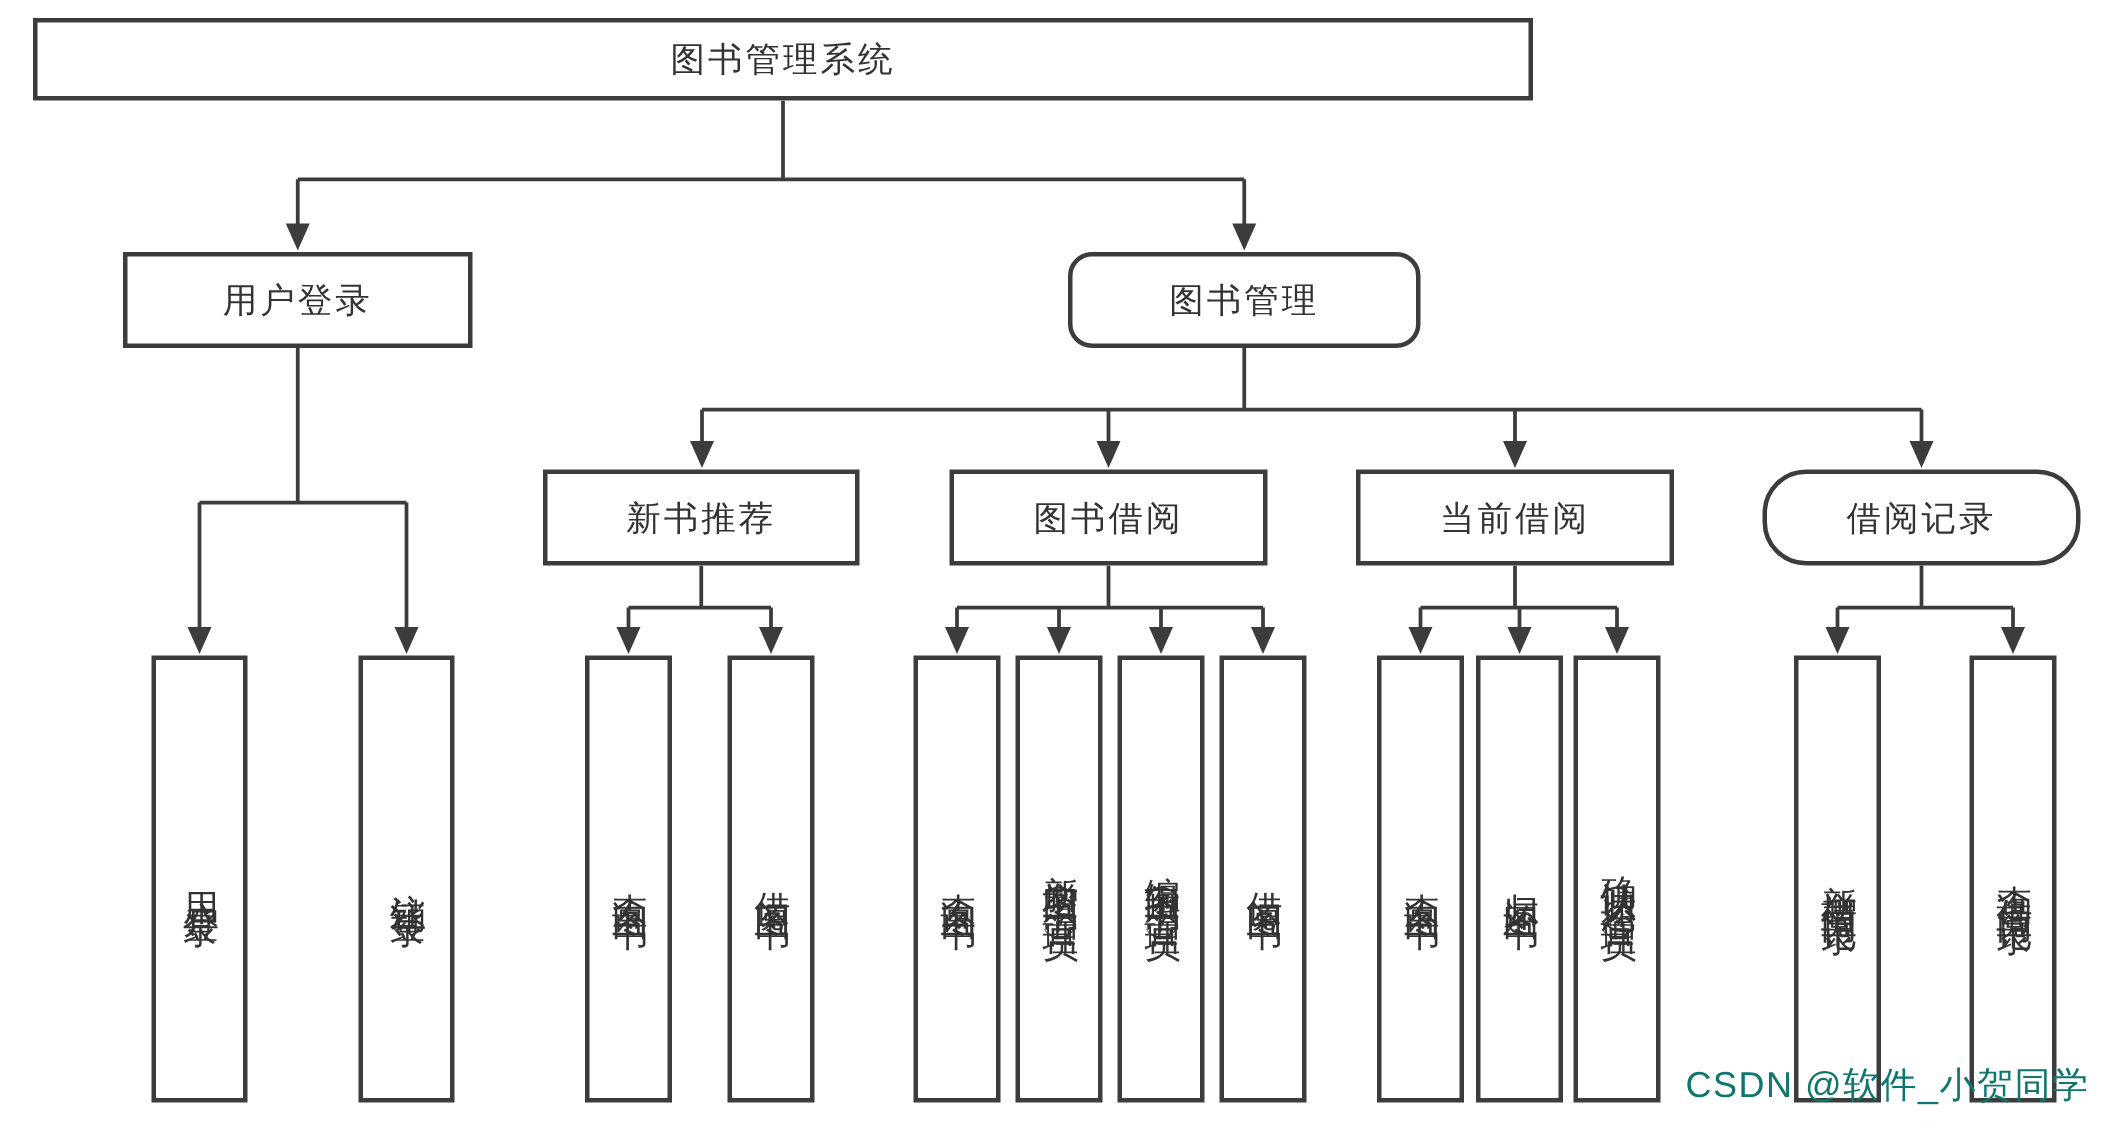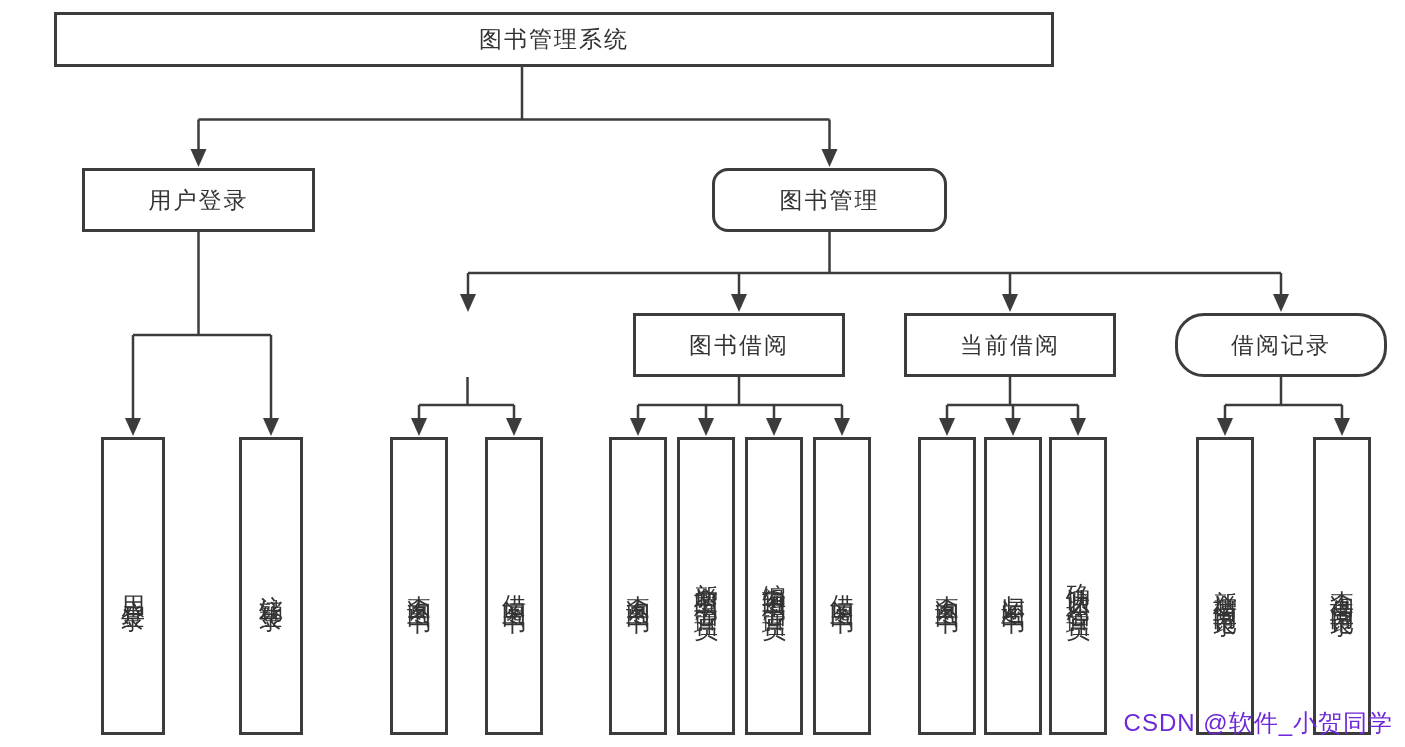--- a/index.html
+++ b/index.html
@@ -34,21 +34,21 @@
     font-size: 24px;
     letter-spacing: 5px;
     color: #333333;
     line-height: 1;
   }
   .watermark {
     position: absolute;
     right: 12px;
     bottom: 8px;
     font-size: 24px;
-    color: #6d28d9;
+    color: #0f766e;
     letter-spacing: 1px;
     white-space: nowrap;
   }
 </style>
 </head>
 <body>
 
 <div class="canvas">
 
   <svg class="connectors" width="1405" height="747" viewBox="0 0 1405 747">
@@ -87,31 +87,34 @@
       <polygon points="766,418 782,418 774,436"></polygon>
       <polygon points="834,418 850,418 842,436"></polygon>
       <polygon points="939,418 955,418 947,436"></polygon>
       <polygon points="1005,418 1021,418 1013,436"></polygon>
       <polygon points="1070,418 1086,418 1078,436"></polygon>
       <polygon points="1217,418 1233,418 1225,436"></polygon>
       <polygon points="1334,418 1350,418 1342,436"></polygon>
     </g>
   </svg>
 
-  <div class="box h" style="left:22px; top:12px; width:1000px; height:55px;margin-left:32px;">
+  <div class="box h" style="left:22px; top:12px; width:1000px; height:55px;">
     <span>图书管理系统</span>
   </div>
 
   <div class="box h" style="left:82px; top:168px; width:233px; height:64px;">
     <span>用户登录</span>
   </div>
   <div class="box h" style="left:712px; top:168px; width:235px; height:64px;border-radius:16px;">
     <span>图书管理</span>
   </div>
 
+  <div class="box h" style="left:362px; top:313px; width:211px; height:64px;">
+    <span>新书推荐</span>
+  </div>
   <div class="box h" style="left:633px; top:313px; width:212px; height:64px;">
     <span>图书借阅</span>
   </div>
   <div class="box h" style="left:904px; top:313px; width:212px; height:64px;">
     <span>当前借阅</span>
   </div>
   <div class="box h" style="left:1175px; top:313px; width:212px; height:64px;border-radius:29px;">
     <span>借阅记录</span>
   </div>
 

